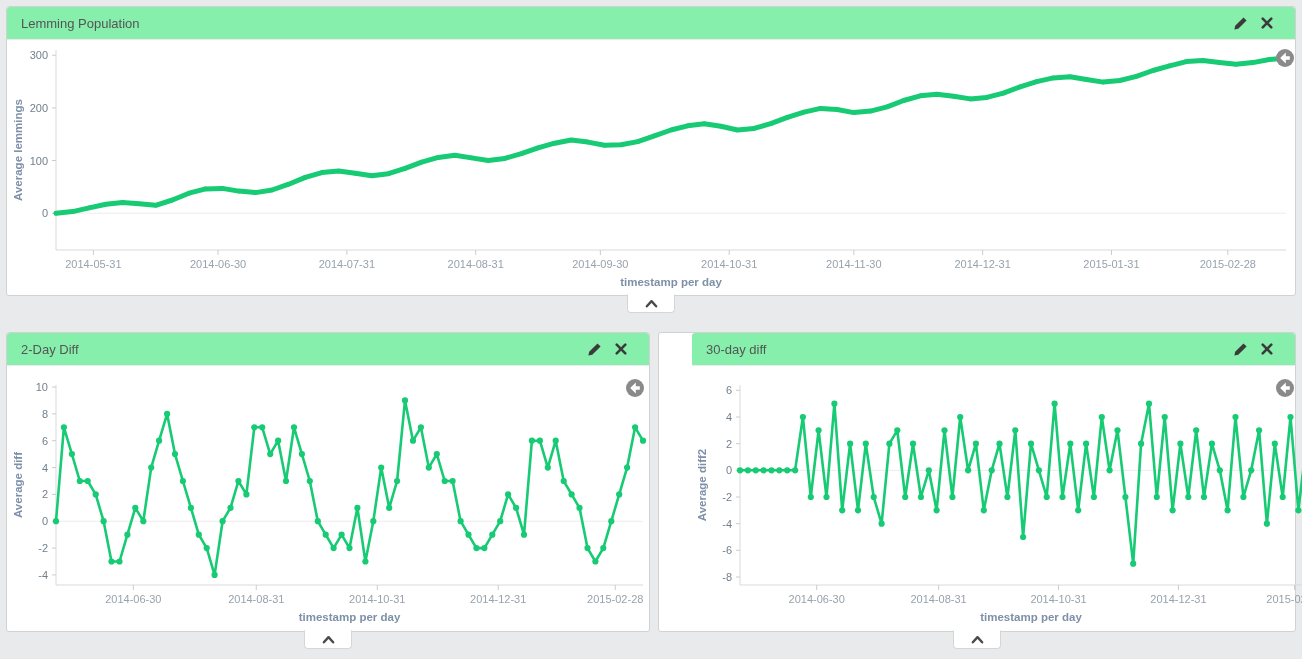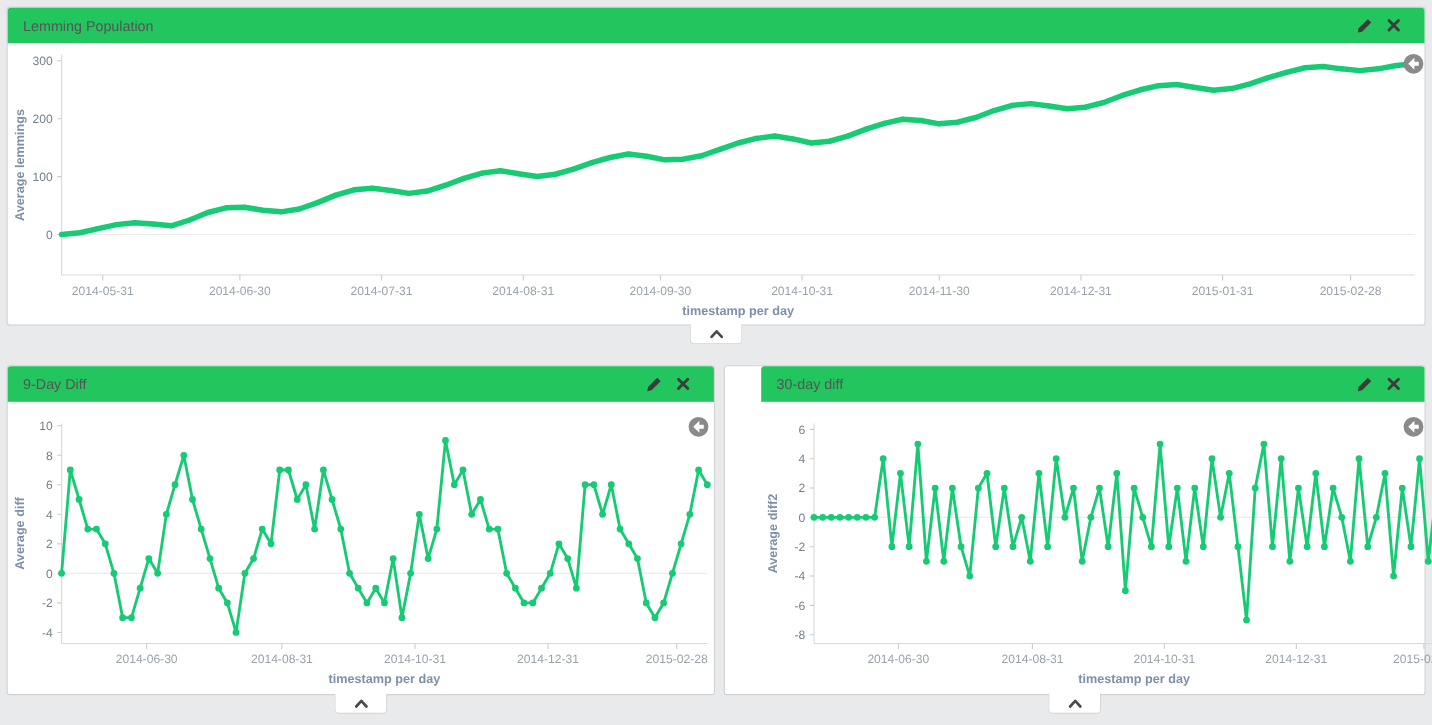--- a/index.html
+++ b/index.html
@@ -1,19 +1,19 @@
 <!DOCTYPE html>
 <html><head>
 <meta charset="utf-8">
 <style>
   html,body{margin:0;padding:0;}
   body{font-family:"Liberation Sans",sans-serif;background:#e9eaec;}
   #page{position:relative;width:1302px;height:659px;background:#e9eaec;overflow:hidden;}
   .panel{position:absolute;background:#fff;border:1px solid #d2d2d2;border-radius:3px;box-sizing:border-box;}
-  .panel-header{height:32px;background:#22c55e;border-bottom:1px solid #ebebeb;display:flex;align-items:center;padding:0 22px 0 14px;border-radius:3px 3px 0 0;}
+  .panel-header{height:32px;background:#86efac;border-bottom:1px solid #ebebeb;display:flex;align-items:center;padding:0 22px 0 14px;border-radius:3px 3px 0 0;}
   .panel-title{font-size:13px;color:#555;flex:1;white-space:nowrap;}
   .hicon{margin-left:13px;cursor:pointer;display:flex;align-items:center;}
   .chart-area{position:relative;}
   svg{display:block;font-family:"Liberation Sans",sans-serif;}
   .reset{position:absolute;cursor:pointer;z-index:4;}
   .tab{position:absolute;width:48px;height:19px;background:#fff;border:1px solid #d6d6d6;border-top:1px solid #fff;
        border-radius:0 0 4px 4px;display:flex;align-items:center;justify-content:center;cursor:pointer;z-index:5;box-sizing:border-box;}
 </style>
 </head>
 <body>
@@ -161,21 +161,21 @@
     </div>
   </div>
   <div class="tab" style="left:627px;top:294px;">
     <svg width="13" height="9" viewBox="0 0 14 9">
       <polyline points="2,7.5 7,2 12,7.5" stroke="#4a4a4a" stroke-width="2.6" fill="none" stroke-linecap="round" stroke-linejoin="round"></polyline>
     </svg>
   </div>
 
   <div class="panel" style="left:6px;top:332px;width:644px;height:300px;">
     <div class="panel-header">
-      <span class="panel-title">9-Day Diff</span>
+      <span class="panel-title">2-Day Diff</span>
       <span class="hicon">
         <svg width="15" height="15" viewBox="0 0 16 16">
             <path d="M11.2 1.5 L14.5 4.8 L5.6 13.7 L1.5 14.5 L2.3 10.4 Z" fill="#3b3b3b"></path>
           </svg>
       </span>
       <span class="hicon">
         <svg width="12" height="12" viewBox="0 0 14 14">
             <path d="M2 2 L12 12 M12 2 L2 12" stroke="#3b3b3b" stroke-width="3" stroke-linecap="round"></path>
           </svg>
       </span>

